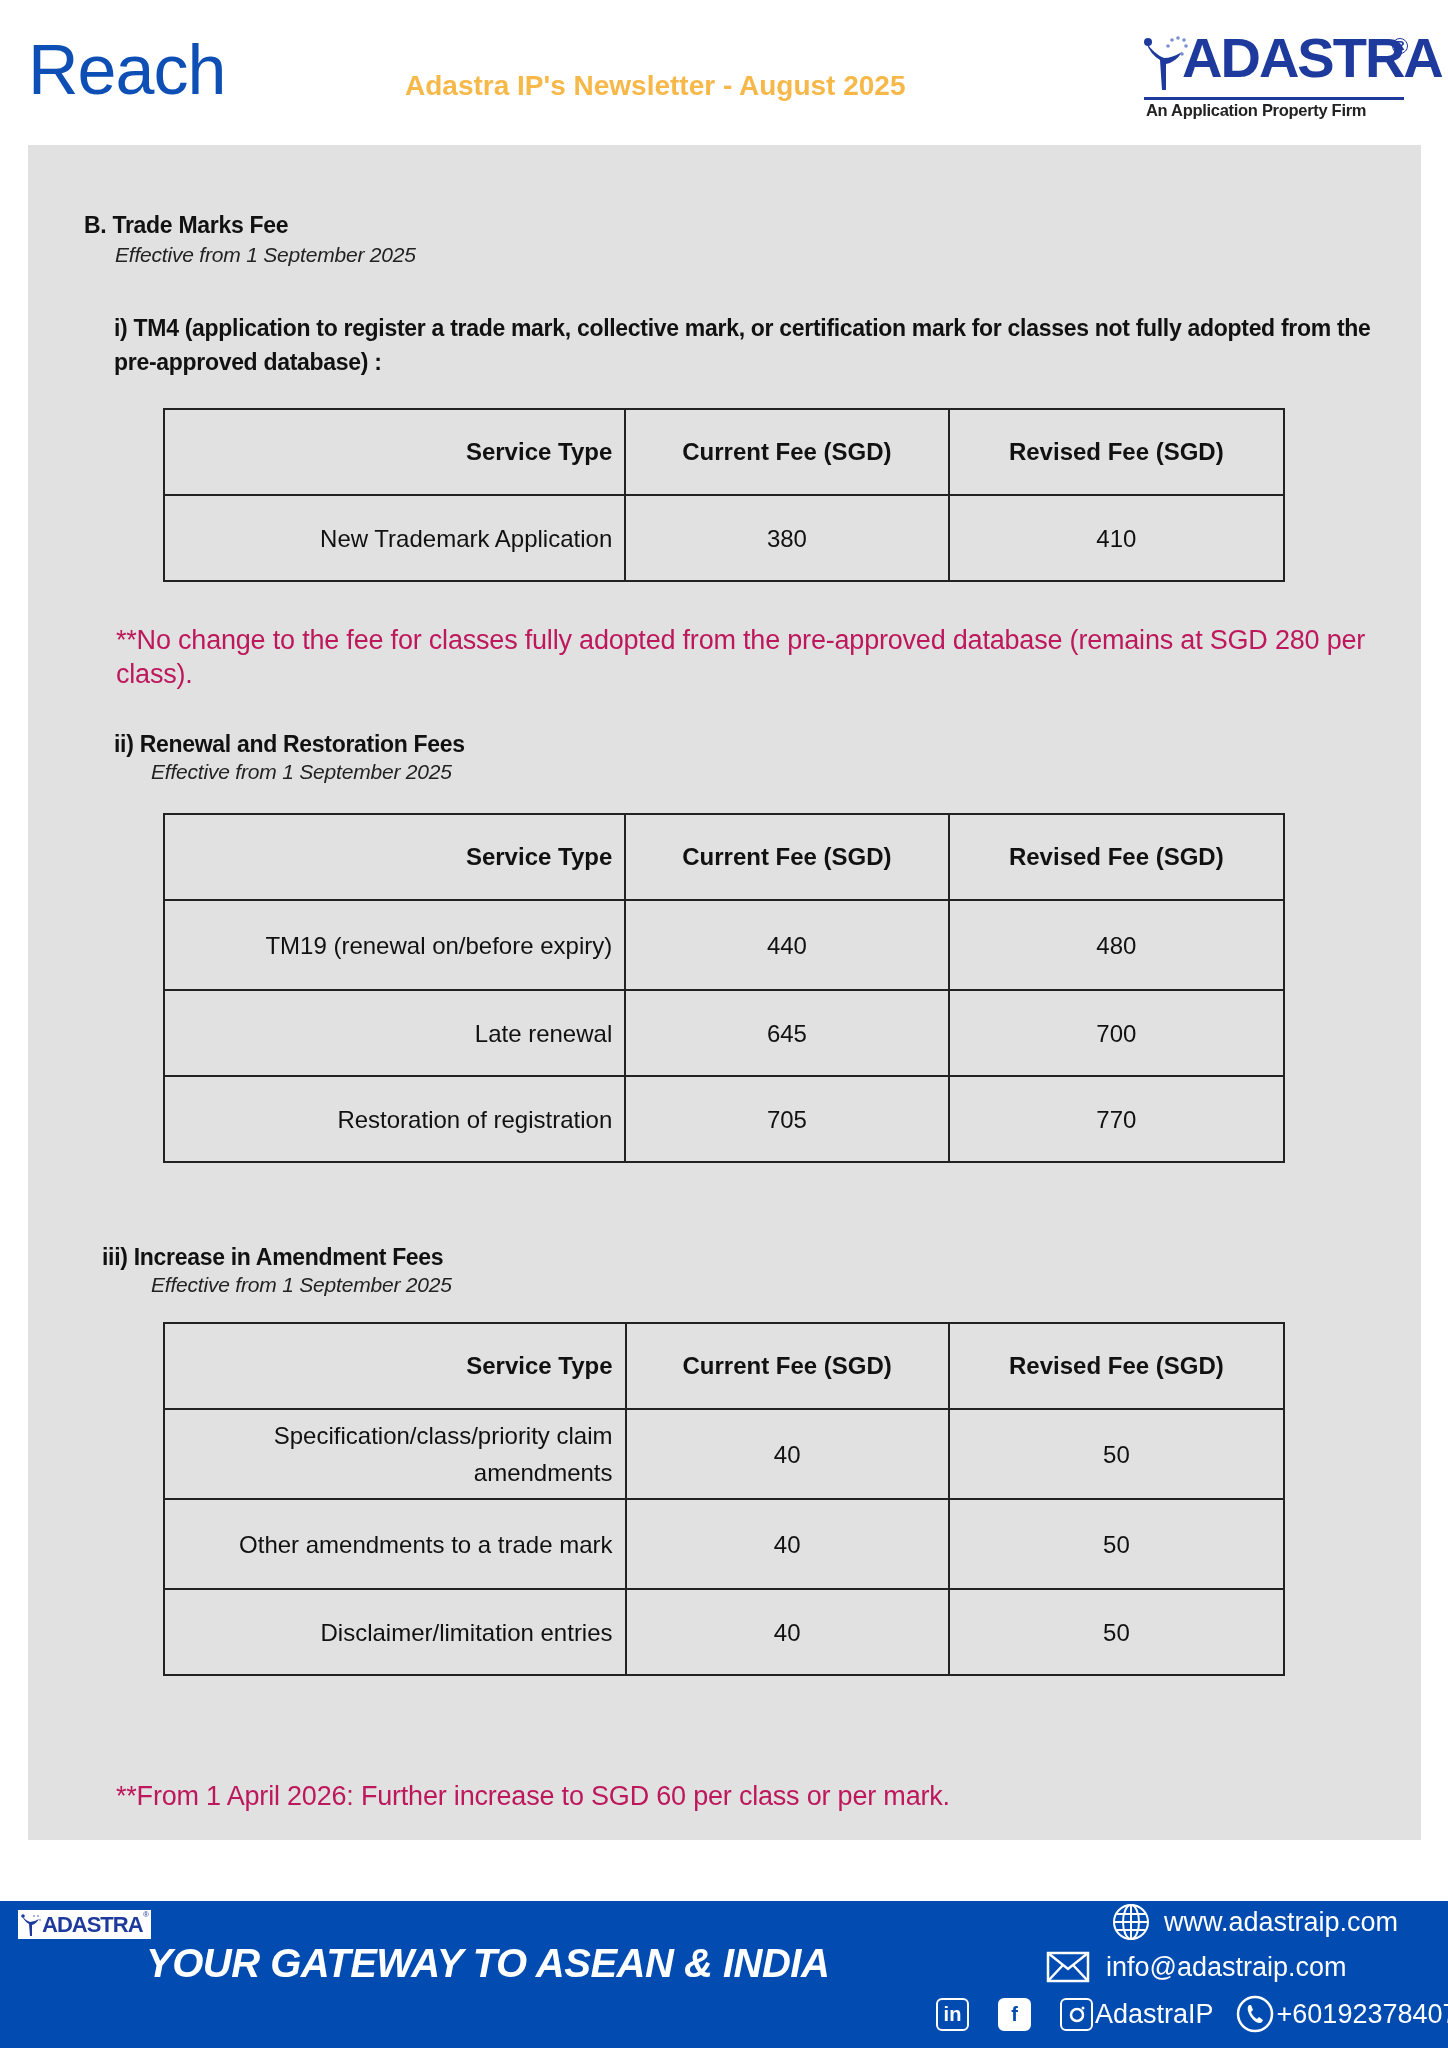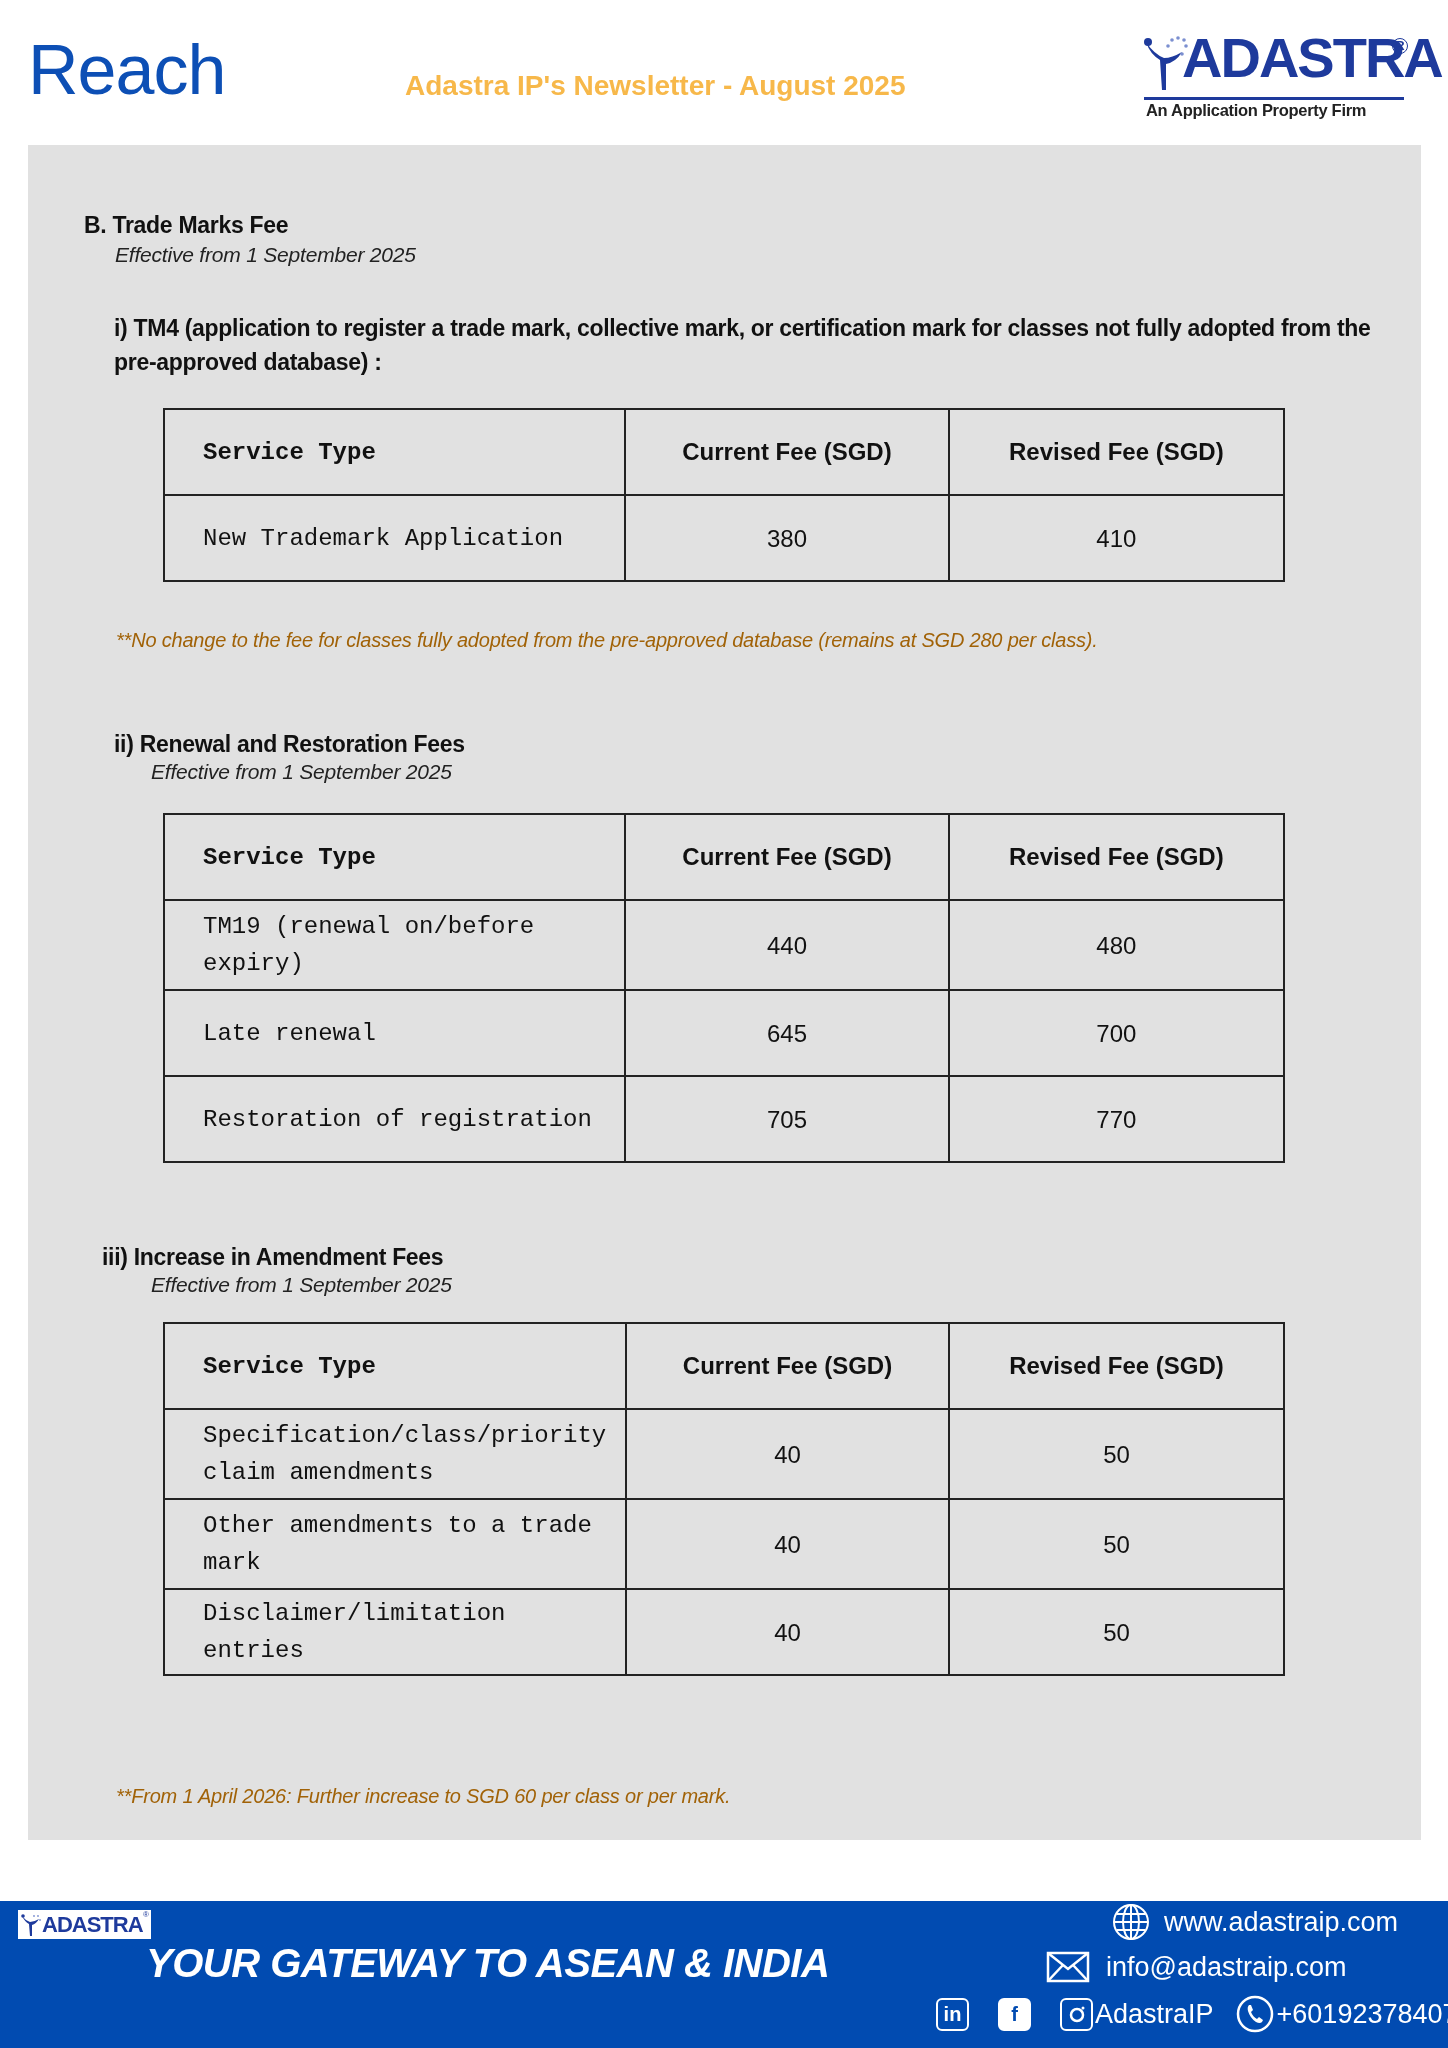--- a/index.html
+++ b/index.html
@@ -16,27 +16,27 @@
   .logo-underline { position: absolute; left: 4px; top: 67px; width: 260px; height: 3px; background: #1e3a9c; }
   .logo-tagline { position: absolute; left: 6px; top: 71px; font-family: "Liberation Sans", sans-serif; font-weight: bold; font-size: 16.5px; color: #222; letter-spacing: -0.3px; }
   .logo-figure { position: absolute; left: 2px; top: 4px; width: 48px; height: 62px; }
 
   
   .panel { position: absolute; left: 28px; top: 145px; width: 1393px; height: 1695px; background: #e1e1e1; }
 
   .h-section { position: absolute; font-weight: bold; font-size: 23px; color: #111; letter-spacing: -0.3px; }
   .effective { position: absolute; font-style: italic; font-size: 21px; color: #222; letter-spacing: -0.2px; }
   .h-sub { position: absolute; font-weight: bold; font-size: 23px; color: #111; line-height: 34px; letter-spacing: -0.3px; }
-  .note { position: absolute; font-size: 20px; color: #a16207; line-height: 34px; letter-spacing: -0.2px; font-style: italic; }
+  .note { position: absolute; font-size: 27px; color: #be185d; line-height: 34px; letter-spacing: -0.2px; }
 
   table.fee { position: absolute; left: 163px; width: 1122px; border-collapse: collapse; }
   table.fee td, table.fee th { border: 2px solid #222; font-size: 24px; color: #111; }
   table.fee th { font-weight: bold; height: 86px; }
   table.fee td { height: 86px; line-height: 37px; }
-  table.fee .c1 { width: 462px; text-align: left; padding-left: 38px; padding-right: 12px; font-family: Liberation Mono, monospace; }
+  table.fee .c1 { width: 462px; text-align: right; padding-left: 38px; padding-right: 12px; }
   table.fee .c2 { width: 324px; text-align: center; }
   table.fee .c3 { width: 336px; text-align: center; }
   table.fee tr.tall td { height: 90px; }
 
   
   .footer { position: absolute; left: 0; top: 1901px; width: 1448px; height: 147px; background: #014bb1; }
   .footer-logo { position: absolute; left: 18px; top: 9px; width: 133px; height: 29px; background: #fff; }
   .footer-logo-word { position: absolute; left: 24px; top: 2px; font-weight: bold; font-size: 22px; color: #1e3a9c; letter-spacing: -1px; font-family: "Liberation Sans", sans-serif; }
   .footer-logo-fig { position: absolute; left: 3px; top: 3px; width: 20px; height: 24px; }
   .footer-logo-reg { position: absolute; right: 2px; top: 0; font-size: 8px; color: #1e3a9c; }

